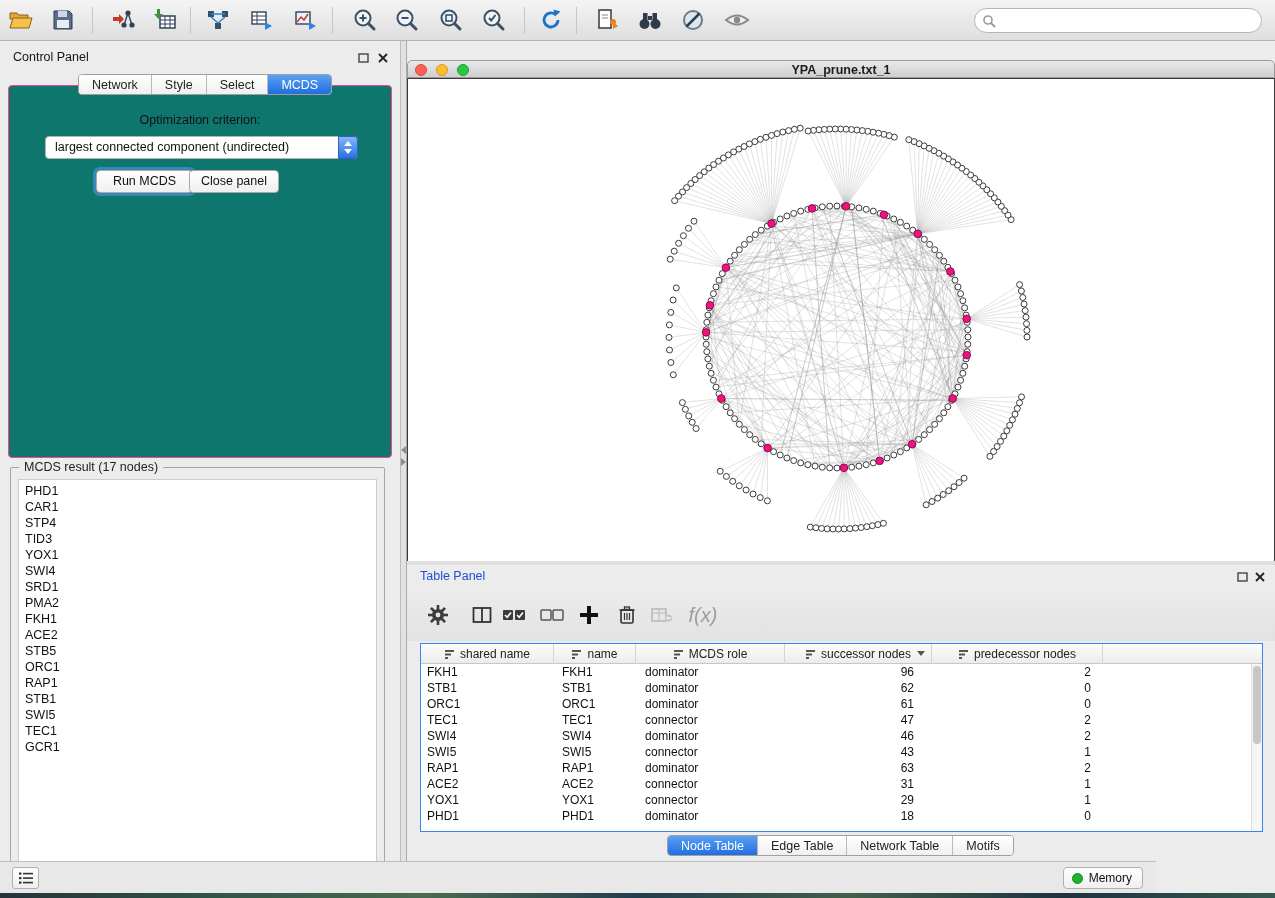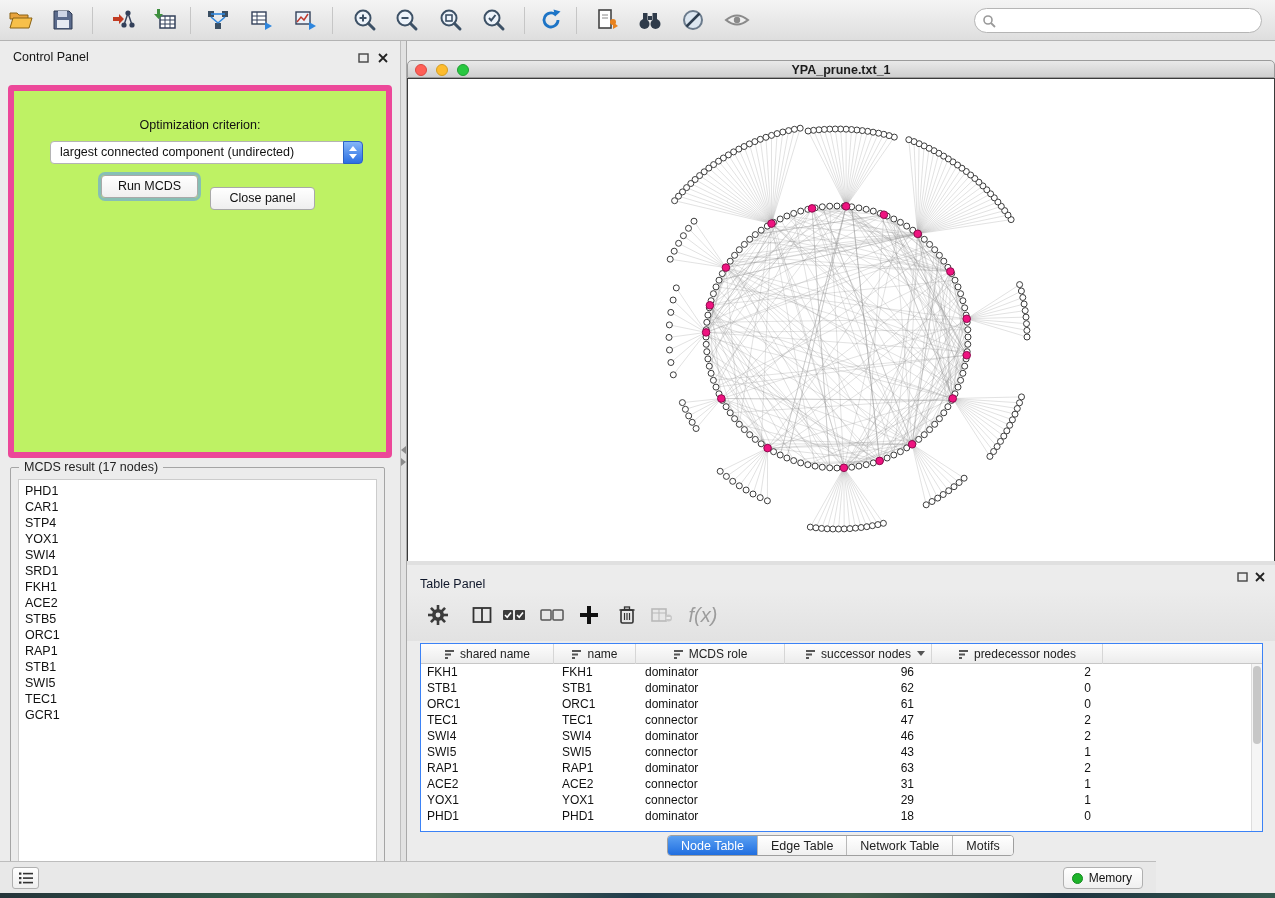--- a/index.html
+++ b/index.html
@@ -14,36 +14,36 @@
   #searchbox { position:absolute; right:13px; top:8px; width:288px; height:25px; background:#fff;
                border:1px solid #b5b5b5; border-radius:13px; display:flex; align-items:center; padding-left:7px; }
   #searchbox input { border:none; outline:none; background:transparent; font-size:12px; width:250px; margin-left:5px; font-family:"Liberation Sans",sans-serif; }
 
   
   #control-panel { position:absolute; left:0; top:41px; width:400px; height:820px; background:#ececec; }
   .panel-title { position:absolute; left:13px; top:9px; font-size:12.5px; color:#151515; }
   .win-mini { position:absolute; top:10px; width:14px; height:13px; display:flex; align-items:center; justify-content:center; }
   #cp-float { right:30px; } #cp-close { right:10px; }
 
-  .cp-tabpane { position:absolute; left:8px; top:44px; width:384px; height:373px; border:6px solid #ec4899; border-radius:4px; background:#bef264; }
+  .cp-tabpane { position:absolute; left:8px; top:44px; width:384px; height:373px; border:1px solid #ec4899; border-radius:4px; background:#0f766e; }
   .cp-tabs { position:absolute; left:78px; top:33px; height:21px; display:flex; z-index:3; border:1px solid #9f9f9f; border-radius:4px; overflow:hidden; background:#fff; }
   .seg { padding:3px 13px 0 13px; font-size:12.5px; height:19px; background:linear-gradient(#ffffff,#f0f0f0); border-left:1px solid #b9b9b9; color:#222; }
   .seg:first-child { border-left:none; }
   .seg.active { background:linear-gradient(#5aa0f2,#206ee0); color:#fff; }
 
   .opt-label { position:absolute; left:0; right:0; top:27px; text-align:center; font-size:12.5px; color:#111; }
   .combo { position:absolute; left:36px; top:50px; width:313px; height:23px; background:#fff; border:1px solid #b4b4b4; border-radius:4px; font-size:12.5px; line-height:21px; padding-left:9px; color:#111; }
   .combo-cap { position:absolute; right:-1px; top:-1px; width:20px; height:23px; border-radius:0 4px 4px 0;
                background:linear-gradient(#84b6f8,#2b6fe3); border:1px solid #2a62c4; }
   .chev-up { position:absolute; left:5px; top:4px; width:0; height:0; border-left:4px solid transparent; border-right:4px solid transparent; border-bottom:5px solid #fff; }
   .chev-dn { position:absolute; left:5px; bottom:4px; width:0; height:0; border-left:4px solid transparent; border-right:4px solid transparent; border-top:5px solid #fff; }
 
   .cp-btn { position:absolute; top:84px; height:23px; background:linear-gradient(#ffffff,#efefef); border:1px solid #a9a9a9; border-radius:4px; font-size:12.5px; text-align:center; line-height:21px; }
   #run-mcds { left:87px; width:97px; box-shadow:0 0 0 3px rgba(90,150,248,.55); }
-  #close-panel { left:196px; width:105px;margin-top:12px; }
+  #close-panel { left:180px; width:90px; }
 
   .groupbox { position:absolute; left:10px; top:426px; width:375px; height:441px; border:1px solid #a5a5a5; border-radius:2px; }
   .group-legend { position:absolute; left:8px; top:-8px; background:#ececec; padding:0 5px; font-size:12.5px; color:#222; }
   .mcds-list { position:absolute; left:7px; right:7px; top:11px; bottom:7px; background:#fff; border:1px solid #cccccc; overflow:hidden; padding-top:3px; }
   .mcds-item { height:16px; line-height:16px; padding-left:6px; font-size:12.5px; color:#111; }
 
   
   #vsplit { position:absolute; left:400px; top:41px; width:7px; height:820px; background:#e2e2e2; border-left:1px solid #bdbdbd; border-right:1px solid #a9a9a9; }
   .vsplit-arrow-l { position:absolute; left:0; top:405px; width:0; height:0; border-top:4px solid transparent; border-bottom:4px solid transparent; border-right:5px solid #8c8c8c; }
   .vsplit-arrow-r { position:absolute; left:0; top:417px; width:0; height:0; border-top:4px solid transparent; border-bottom:4px solid transparent; border-left:5px solid #8c8c8c; }
@@ -58,21 +58,21 @@
   #tl-red   { left:7px;  background:#ff5f57; border:1px solid #d94942; }
   #tl-yel   { left:28px; background:#febc2e; border:1px solid #d39e22; }
   #tl-grn   { left:49px; background:#28c840; border:1px solid #1f9e33; }
   #net-title { position:absolute; left:0; right:0; top:2px; text-align:center; font-size:12.5px; font-weight:700; color:#1c1c1c; }
   #net-canvas { position:absolute; left:0; top:18px; width:868px; height:498px; background:#ffffff; border:1px solid #3a3a3a; }
 
   #hsplit { position:absolute; left:0; top:520px; width:868px; height:4px; background:#e0e0e0; }
 
   
   #table-panel { position:absolute; left:0; top:524px; width:868px; height:296px; background:#ececec; }
-  #tp-title { position:absolute; left:13px; top:12px; font-size:12.5px; color:#0f172a; }
+  #tp-title { position:absolute; left:13px; top:4px; font-size:12.5px; color:#1d4ed8; }
   #tp-float { right:26px; } #tp-close { right:8px; }
   #tp-toolbar { position:absolute; left:0; top:24px; width:868px; height:52px; background:linear-gradient(#ececec,#e2e2e2); }
   .tp-btn { position:absolute; top:8px; width:36px; height:36px; display:flex; align-items:center; justify-content:center; }
   .fx { font-family:Liberation Sans, sans-serif; font-style:italic; font-size:20px; color:#9c9c9c; }
 
   #node-table { position:absolute; left:13px; top:78px; width:843px; height:189px; background:#fff; border:1px solid #3b82f6; }
   .thead { position:absolute; left:0; top:0; right:0; height:20px; display:flex; background:linear-gradient(#fdfdfd,#ececec); border-bottom:1px solid #c7c7c7; }
   .th { position:relative; display:flex; align-items:center; justify-content:center; gap:5px; font-size:12px; color:#222; border-right:1px solid #d6d6d6; height:20px; }
   .th-shared{width:133px;} .th-name{width:82px;} .th-role{width:149px;} .th-succ{width:147px;} .th-pred{width:171px;} .th-fill{flex:1; border-right:none;}
   .th .dd { position:absolute; right:6px; top:7px; width:0; height:0; border-left:4px solid transparent; border-right:4px solid transparent; border-top:5px solid #555; }
@@ -246,43 +246,51 @@
     <svg width="11" height="10" viewBox="0 0 11 10">
         <rect x="1" y="1" width="9" height="8" fill="none" stroke="#444" stroke-width="1.4"></rect>
       </svg>
   </div>
   <div class="win-mini" id="cp-close">
     <svg width="10" height="10" viewBox="0 0 10 10">
         <path d="M1 1 L9 9 M9 1 L1 9" stroke="#222" stroke-width="1.8"></path>
       </svg>
   </div>
 
+  <div class="cp-tabs">
+    <div class="seg">Network</div>
+    <div class="seg">Style</div>
+    <div class="seg">Select</div>
+    <div class="seg active">MCDS</div>
+  </div>
 
   <div class="cp-tabpane">
     <div class="opt-label">Optimization criterion:</div>
     <div class="combo">
       <span>largest connected component (undirected)</span>
       <div class="combo-cap">
         <div class="chev-up"></div>
           <div class="chev-dn"></div>
       </div>
     </div>
     <div class="cp-btn" id="run-mcds">Run MCDS</div>
     <div class="cp-btn" id="close-panel">Close panel</div>
   </div>
 
   <div class="groupbox">
     <div class="group-legend">MCDS result (17 nodes)</div>
     <div class="mcds-list">
         <div class="mcds-item">PHD1</div>
         <div class="mcds-item">CAR1</div>
         <div class="mcds-item">STP4</div>
+        <div class="mcds-item">TID3</div>
         <div class="mcds-item">YOX1</div>
         <div class="mcds-item">SWI4</div>
         <div class="mcds-item">SRD1</div>
+        <div class="mcds-item">PMA2</div>
         <div class="mcds-item">FKH1</div>
         <div class="mcds-item">ACE2</div>
         <div class="mcds-item">STB5</div>
         <div class="mcds-item">ORC1</div>
         <div class="mcds-item">RAP1</div>
         <div class="mcds-item">STB1</div>
         <div class="mcds-item">SWI5</div>
         <div class="mcds-item">TEC1</div>
         <div class="mcds-item">GCR1</div>
       </div>

